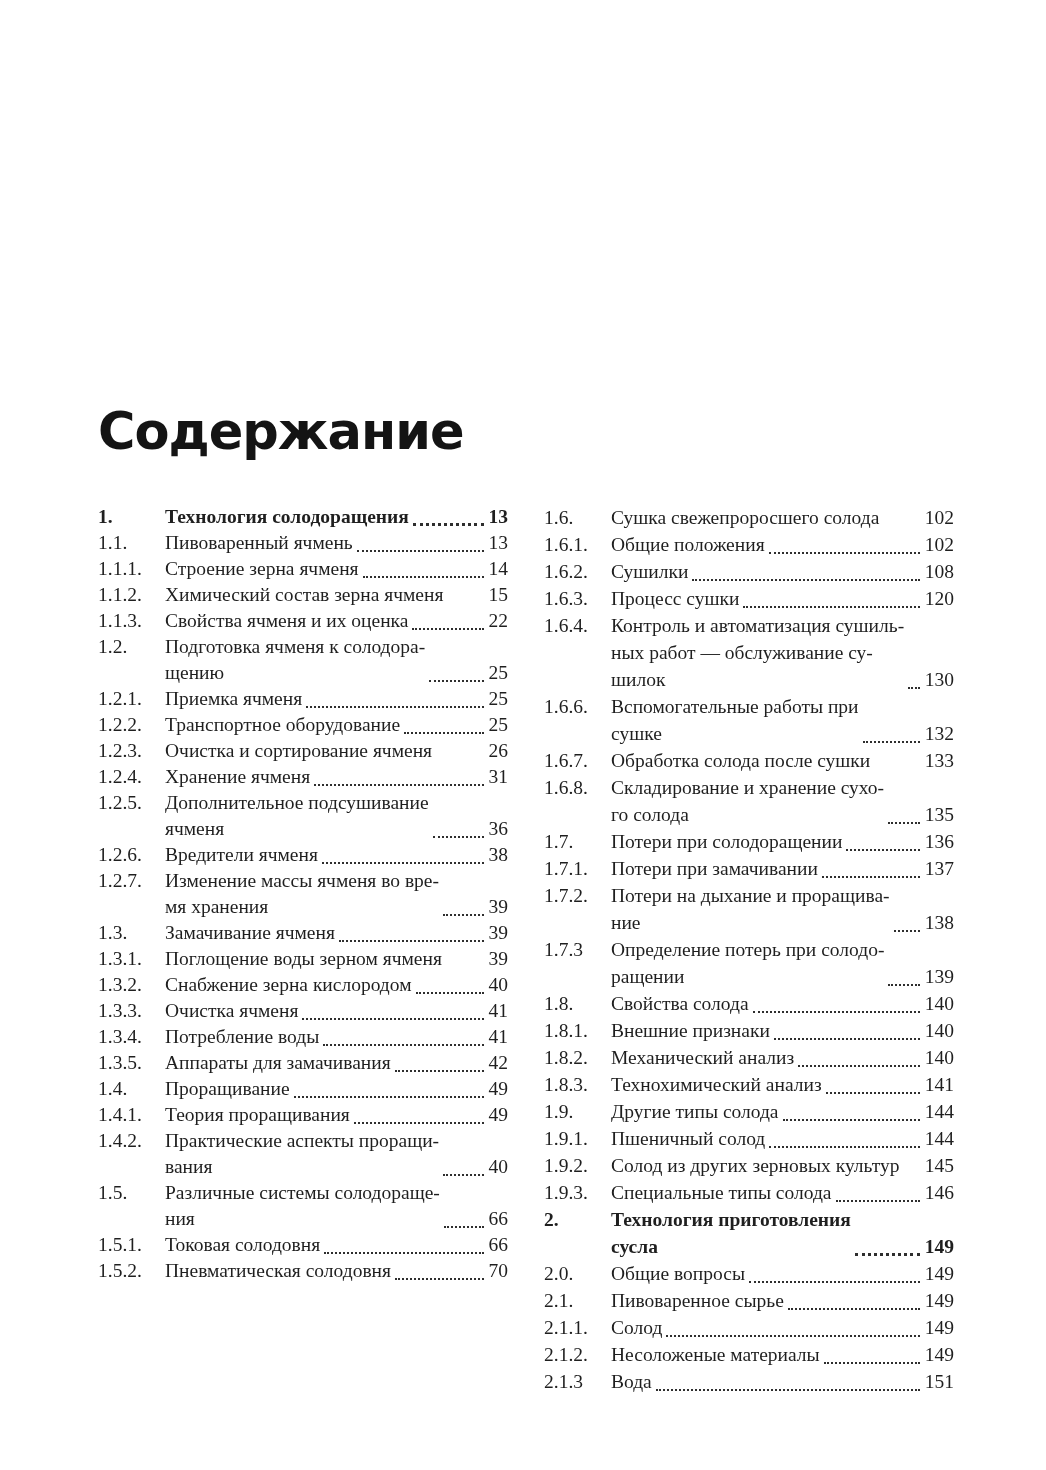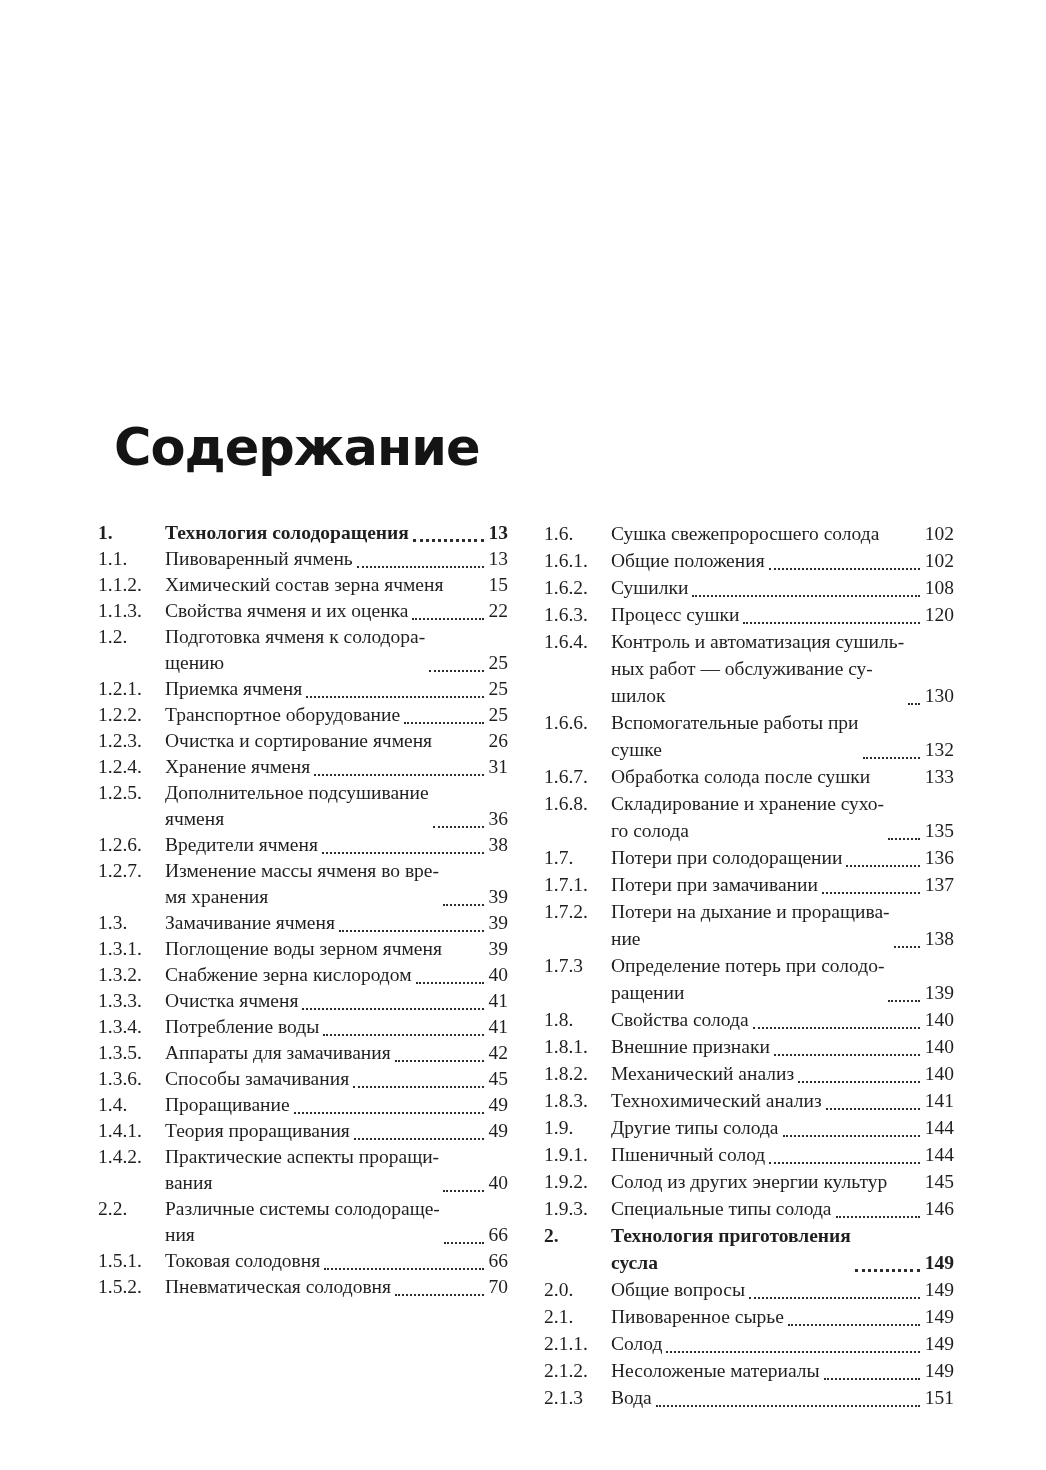--- a/index.html
+++ b/index.html
@@ -12,21 +12,21 @@
     font-family:"Liberation Serif", serif;
     color:#1f1f1f;
   }
   .content{
     position:absolute;
     left:98px;
     top:404px;
     width:856px;
   }
   h1.page-title{
-    margin:16px;
+    margin:0;
     padding:0;
     font-family:"DejaVu Sans", sans-serif;
     font-weight:700;
     font-size:51px;
     line-height:1.1;
     color:#141414;
     letter-spacing:-1px;
   }
   .toc{
     display:flex;
@@ -77,20 +77,26 @@
     <span class="pg">13</span>
   </div>
 
   <div class="entry">
     <span class="num">1.1.</span>
     <span class="title">Пивоваренный ячмень</span>
     <span class="leader"></span>
     <span class="pg">13</span>
   </div>
 
+  <div class="entry">
+    <span class="num">1.1.1.</span>
+    <span class="title">Строение зерна ячменя</span>
+    <span class="leader"></span>
+    <span class="pg">14</span>
+  </div>
 
   <div class="entry no-dots">
     <span class="num">1.1.2.</span>
     <span class="title">Химический состав зерна ячменя</span>
     <span class="leader"></span>
     <span class="pg">15</span>
   </div>
 
   <div class="entry">
     <span class="num">1.1.3.</span>
@@ -193,26 +199,20 @@
     <span class="pg">41</span>
   </div>
 
   <div class="entry">
     <span class="num">1.3.5.</span>
     <span class="title">Аппараты для замачивания</span>
     <span class="leader"></span>
     <span class="pg">42</span>
   </div>
 
-  <div class="entry">
-    <span class="num">1.3.6.</span>
-    <span class="title">Способы замачивания</span>
-    <span class="leader"></span>
-    <span class="pg">45</span>
-  </div>
 
   <div class="entry">
     <span class="num">1.4.</span>
     <span class="title">Проращивание</span>
     <span class="leader"></span>
     <span class="pg">49</span>
   </div>
 
   <div class="entry">
     <span class="num">1.4.1.</span>
@@ -223,21 +223,21 @@
 
   <div class="entry">
     <span class="num">1.4.2.</span>
     <span class="title">Практические аспекты проращи-
 вания</span>
     <span class="leader"></span>
     <span class="pg">40</span>
   </div>
 
   <div class="entry">
-    <span class="num">2.2.</span>
+    <span class="num">1.5.</span>
     <span class="title">Различные системы солодораще-
 ния</span>
     <span class="leader"></span>
     <span class="pg">66</span>
   </div>
 
   <div class="entry">
     <span class="num">1.5.1.</span>
     <span class="title">Токовая солодовня</span>
     <span class="leader"></span>
@@ -382,21 +382,21 @@
 
   <div class="entry">
     <span class="num">1.9.1.</span>
     <span class="title">Пшеничный солод</span>
     <span class="leader"></span>
     <span class="pg">144</span>
   </div>
 
   <div class="entry no-dots">
     <span class="num">1.9.2.</span>
-    <span class="title">Солод из других энергии культур</span>
+    <span class="title">Солод из других зерновых культур</span>
     <span class="leader"></span>
     <span class="pg">145</span>
   </div>
 
   <div class="entry">
     <span class="num">1.9.3.</span>
     <span class="title">Специальные типы солода</span>
     <span class="leader"></span>
     <span class="pg">146</span>
   </div>

